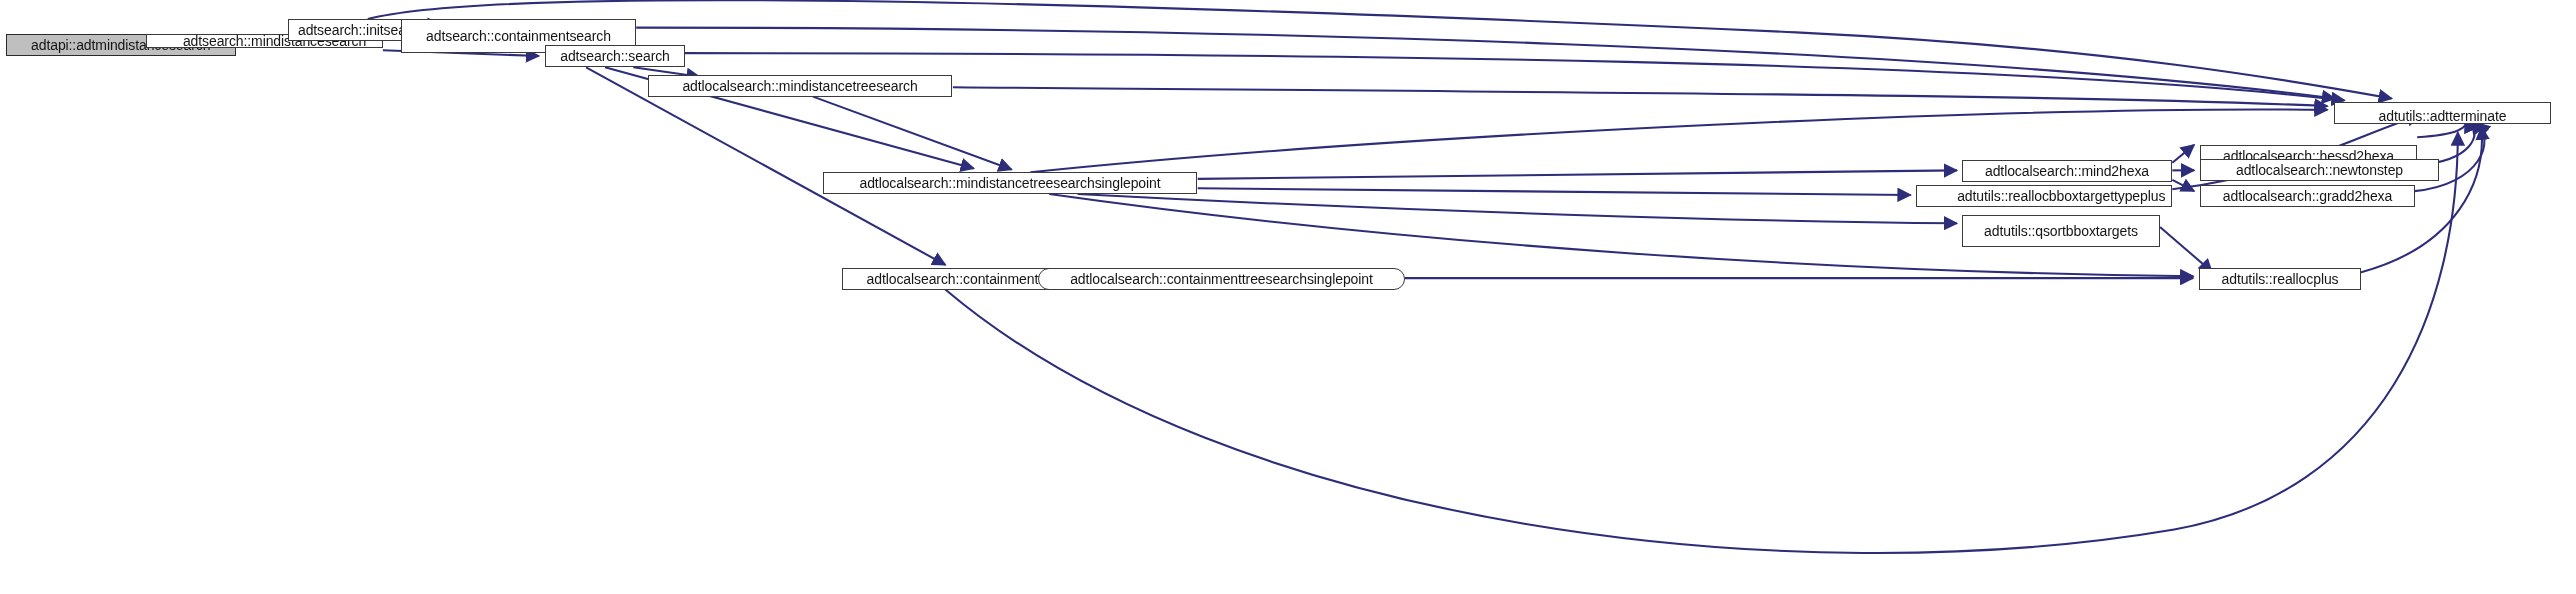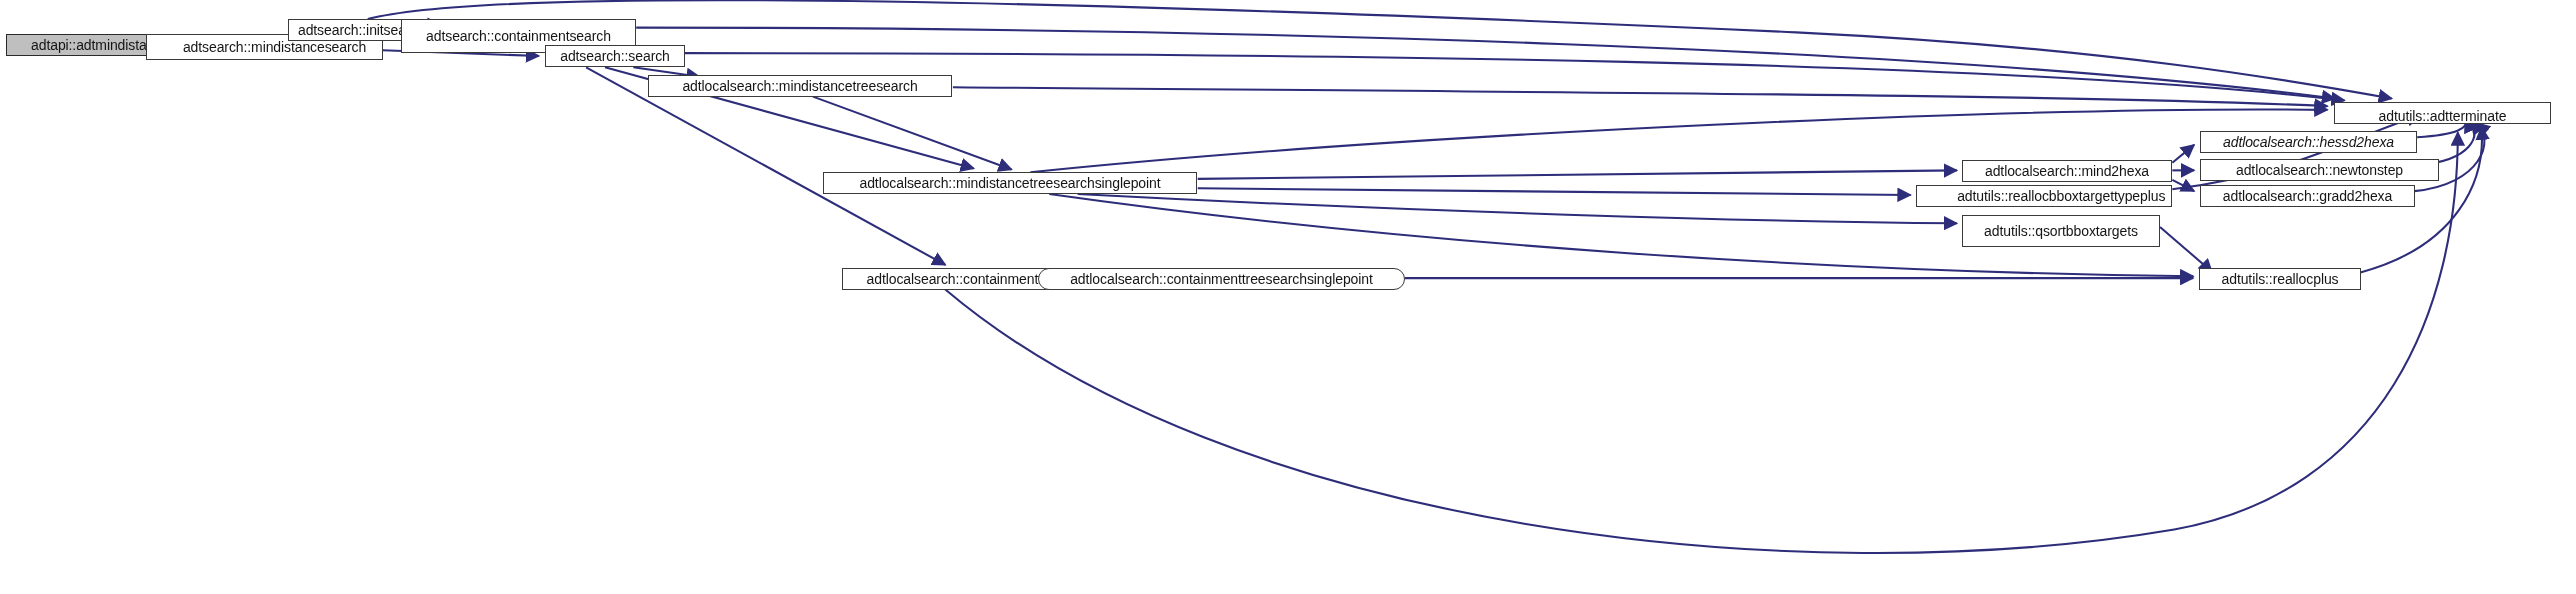--- a/index.html
+++ b/index.html
@@ -128,39 +128,39 @@
       <path d="M 1486 294 L 2320 294"></path>
 
       <path d="M 2497 288 C 2600 260 2630 190 2625 134"></path>
     </g>
   </svg>
 
   <div id="node-layer">
     <div class="gnode highlight" style="left: 5.7px; top: 34px; width: 230px; height: 22px;">
         <span class="glabel">adtapi::adtmindistancesearch</span>
       </div>
-    <div class="gnode" style="left: 146px; top: 34px; width: 237px; height: 26px; padding-left: 20px;">
+    <div class="gnode" style="left: 146px; top: 34px; width: 237px; height: 14px; padding-left: 20px;">
         <span class="glabel">adtsearch::mindistancesearch</span>
       </div>
     <div class="gnode" style="left: 288px; top: 19px; width: 147px; height: 22px;">
         <span class="glabel">adtsearch::initsearch</span>
       </div>
     <div class="gnode" style="left: 401px; top: 19px; width: 235px; height: 34px;">
         <span class="glabel">adtsearch::containmentsearch</span>
       </div>
     <div class="gnode" style="left: 545px; top: 45px; width: 140px; height: 22px;">
         <span class="glabel">adtsearch::search</span>
       </div>
     <div class="gnode" style="left: 648px; top: 75px; width: 304px; height: 22px;">
         <span class="glabel">adtlocalsearch::mindistancetreesearch</span>
       </div>
     <div class="gnode" style="left: 2334px; top: 102px; width: 217px; height: 22px; align-items: flex-end;">
         <span class="glabel">adtutils::adtterminate</span>
       </div>
-    <div class="gnode" style="left: 2200px; top: 131px; width: 217px; height: 22px; font-style: italic;">
+    <div class="gnode" style="left: 2200px; top: 145px; width: 217px; height: 22px;">
         <span class="glabel">adtlocalsearch::hessd2hexa</span>
       </div>
     <div class="gnode" style="left: 1962px; top: 160px; width: 210px; height: 22px;">
         <span class="glabel">adtlocalsearch::mind2hexa</span>
       </div>
     <div class="gnode" style="left: 2200px; top: 159px; width: 239px; height: 22px;">
         <span class="glabel">adtlocalsearch::newtonstep</span>
       </div>
     <div class="gnode" style="left: 823px; top: 172px; width: 374px; height: 22px;">
         <span class="glabel">adtlocalsearch::mindistancetreesearchsinglepoint</span>

